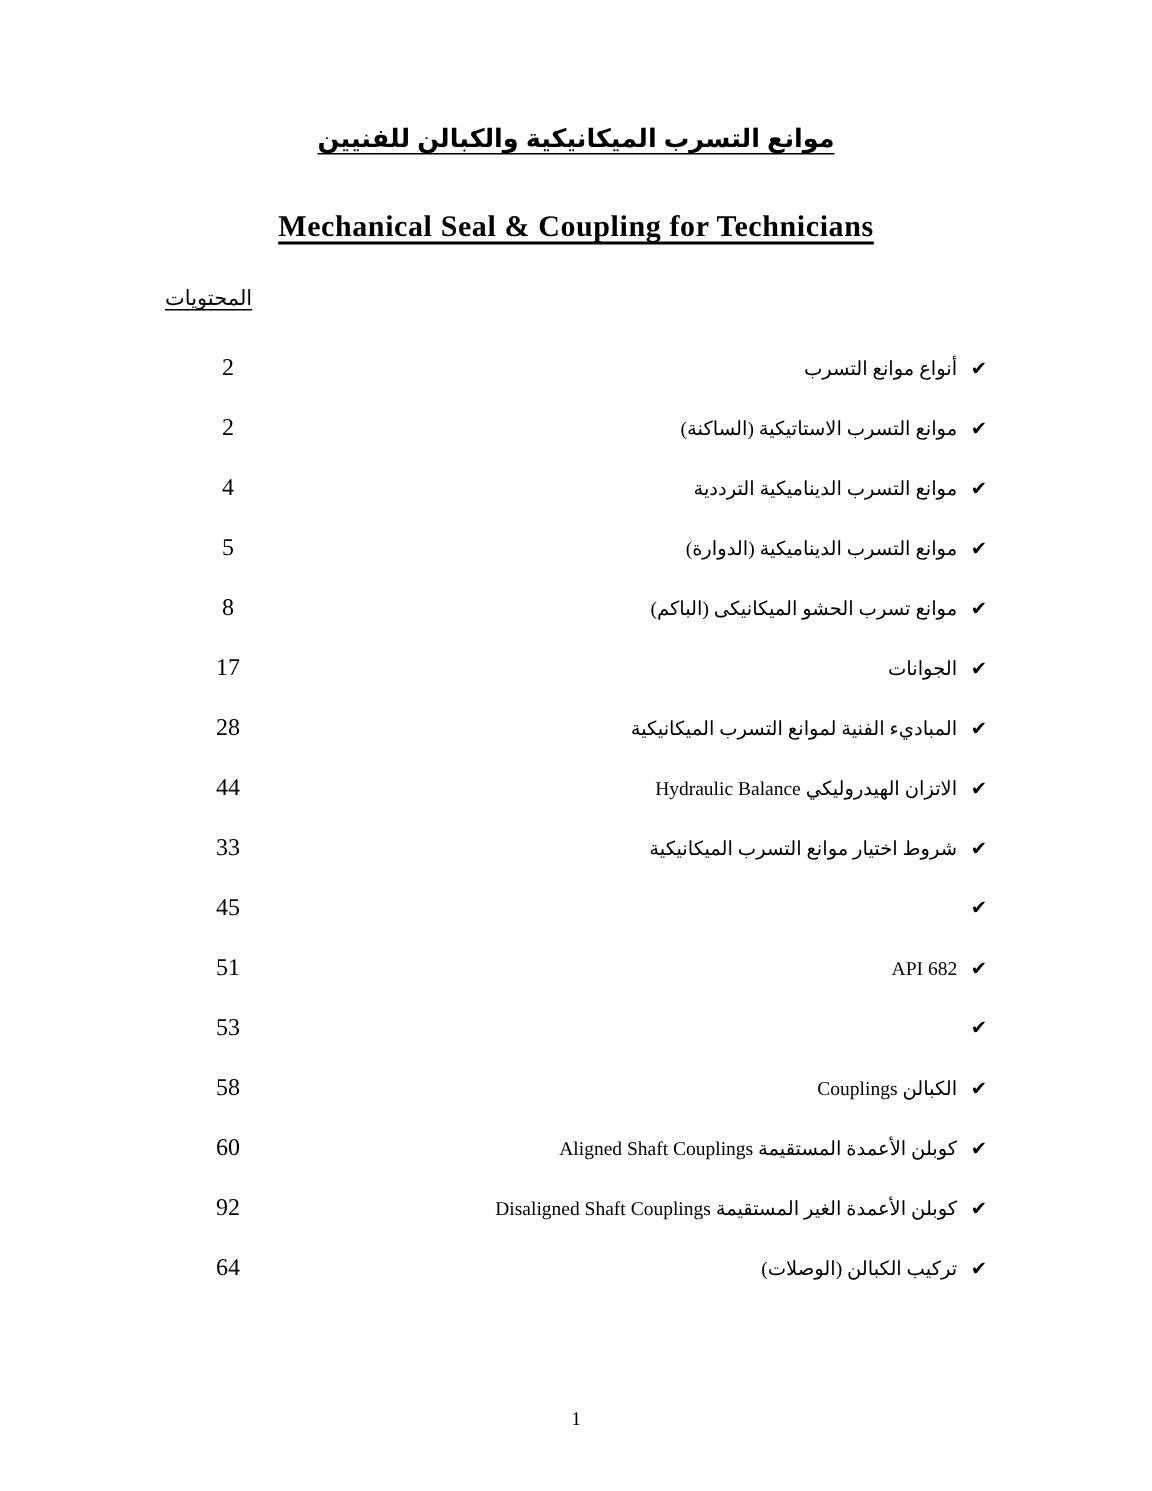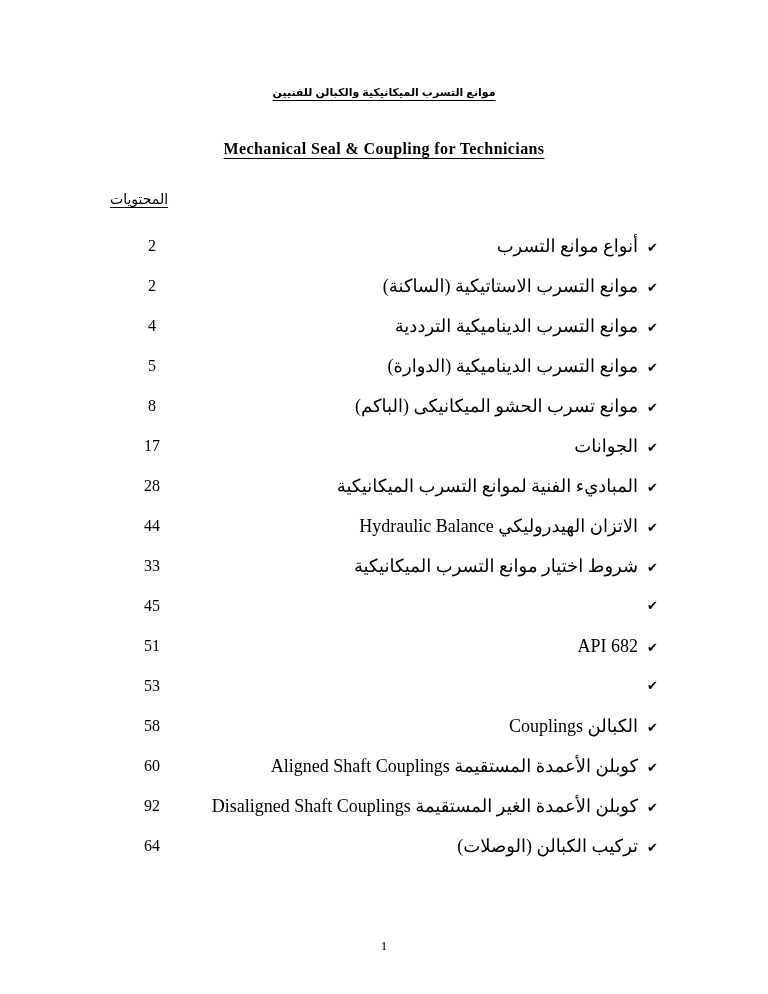--- a/index.html
+++ b/index.html
@@ -23,41 +23,41 @@
   .title-block {
     position: absolute;
     top: 82px;
     left: 0;
     right: 0;
     text-align: center;
   }
   .title-ar {
     display: inline-block;
     font-family: "Liberation Sans", "DejaVu Sans", sans-serif;
-    font-size: 11px;
+    font-size: 17px;
     font-weight: bold;
     line-height: 1.35;
     letter-spacing: 0px;
     text-decoration: underline;
     text-underline-offset: 4px;
     direction: rtl;
     unicode-bidi: isolate;
     white-space: nowrap;
   }
   .title-en-block {
     position: absolute;
     top: 140px;
     left: 0;
     right: 0;
     text-align: center;
   }
   .title-en {
     display: inline-block;
     font-family: "Liberation Serif", "DejaVu Serif", serif;
-    font-size: 16px;
+    font-size: 20px;
     font-weight: bold;
     letter-spacing: 0.4px;
     text-decoration: underline;
     text-underline-offset: 4px;
     direction: ltr;
     unicode-bidi: isolate;
     white-space: nowrap;
   }
 
   
@@ -106,21 +106,21 @@
   }
   .check {
     font-family: "DejaVu Sans", "Liberation Sans", sans-serif;
     font-size: 13px;
     line-height: 20px;
     color: #000;
     flex: 0 0 auto;
   }
   .toc-label {
     font-family: "Liberation Serif", "DejaVu Serif", serif;
-    font-size: 18px;
+    font-size: 13px;
     line-height: 20px;
     direction: rtl;
     unicode-bidi: plaintext;
     margin-right: 9px;
     white-space: nowrap;
   }
   .toc-page {
     position: absolute;
     left: 128px;
     top: 0;

